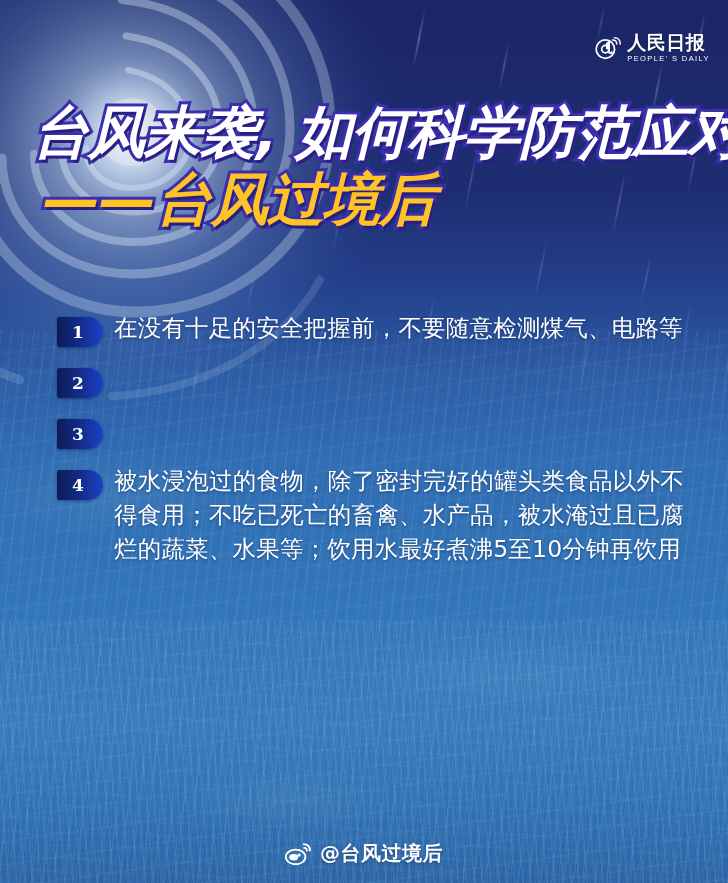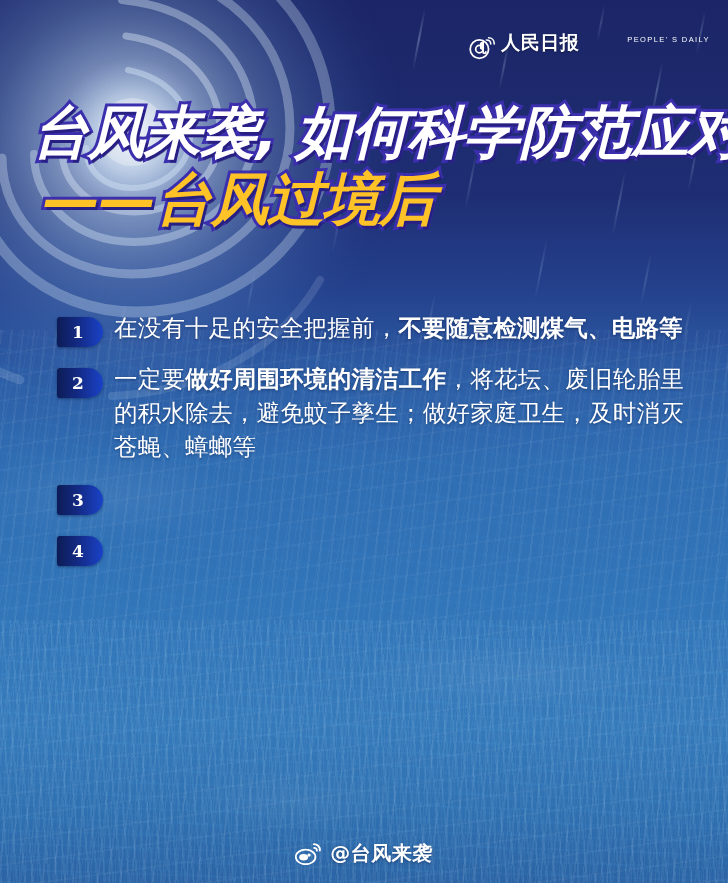--- a/index.html
+++ b/index.html
@@ -63,21 +63,21 @@
     position:absolute;display:block;width:1.5px;
     background:linear-gradient(180deg, rgba(200,225,255,0), rgba(205,230,255,.55), rgba(200,225,255,0));
     transform:rotate(11deg);border-radius:2px;
   }
 
   
   .logo{
     position:absolute;right:18px;top:33px;display:flex;align-items:flex-start;gap:5px;
   }
   .logo .at{width:28px;height:28px;flex:none;margin-top:3px;}
-  .logo .lw{display:flex;line-height:1;gap:48px;}
+  .logo .lw{display:flex;flex-direction:column;line-height:1;}
   .logo .cn{
     color:#fff;font-weight:bold;font-size:19px;letter-spacing:.5px;
     font-family:"DejaVu Sans","Liberation Sans",sans-serif;
     text-shadow:0 1px 2px rgba(0,0,0,.35);
   }
   .logo .en{
     color:#fff;font-size:7.5px;letter-spacing:1.4px;margin-top:3px;font-weight:normal;
     font-family:"Liberation Sans",sans-serif;
   }
 
@@ -118,21 +118,21 @@
     letter-spacing:0;padding-right:4px;box-sizing:border-box;
   }
   .txt{
     flex:1;margin-left:11px;margin-right:44px;
     color:#ffffff;font-size:23.5px;line-height:1.44;
     font-family:"DejaVu Sans","Liberation Sans",sans-serif;
     text-shadow:0 1px 3px rgba(8,26,70,.50);
     letter-spacing:.2px;
     text-align:justify;text-justify:inter-character;
   }
-  .txt b{font-weight:bold;}
+  .txt b{font-weight:normal;}
   .txt .n{font-weight:normal;margin-top:44px;}
 
   
   .footer{
     position:absolute;left:0;right:0;bottom:16px;
     display:flex;align-items:center;justify-content:center;gap:8px;
   }
   .wb{width:27px;height:23px;flex:none;}
   .footer .fh{
     color:#fff;font-size:20px;font-weight:bold;letter-spacing:.5px;
@@ -227,36 +227,36 @@
     <div class="hl hl2">——台风过境后</div>
   </div>
 
   <div class="list" id="tips-list">
       <div class="row">
         <div class="badge">1</div>
         <div class="txt"><span class="n">在没有十足的安全把握前，</span><b>不要随意检测煤气、电路等</b></div>
       </div>
       <div class="row">
         <div class="badge">2</div>
-        <div class="txt"><span class="n">一定要</span><b>做好周围环境的清洁工作</b><span class="n">，将花坛、废旧轮胎里的积水除去，避免蚊子孳生；做好家庭卫生，及时消灭苍蝇、蟑螂等</span></div>
       </div>
       <div class="row">
         <div class="badge">3</div>
       </div>
       <div class="row">
         <div class="badge">4</div>
+        <div class="txt"><span class="n">被水浸泡过的食物，除了密封完好的罐头类食品以外不得食用；不吃已死亡的畜禽、水产品，被水淹过且已腐烂的蔬菜、水果等；饮用水最好煮沸5至10分钟再饮用</span></div>
       </div>
     </div>
 
   <div class="footer">
     <span class="wb">
       <svg viewBox="0 0 28 24" xmlns="http://www.w3.org/2000/svg">
         <ellipse cx="11" cy="15.5" rx="10.2" ry="7.6" fill="none" stroke="#fff" stroke-width="1.9"></ellipse>
         <ellipse cx="9" cy="15.8" rx="4.6" ry="3.4" fill="#fff"></ellipse>
         <circle cx="14.6" cy="13.6" r="1.7" fill="#fff"></circle>
         <path d="M19.6 2.2 C23.4 2.2 26.2 5.2 25.8 8.8" fill="none" stroke="#fff" stroke-width="2" stroke-linecap="round"></path>
         <path d="M19.9 6.1 C21.6 6.1 22.8 7.4 22.7 9.0" fill="none" stroke="#fff" stroke-width="2" stroke-linecap="round"></path>
       </svg>
     </span>
-    <span class="fh">@台风来袭</span>
+    <span class="fh">@台风过境后</span>
   </div>
 
 </div>
 
 </body></html>

